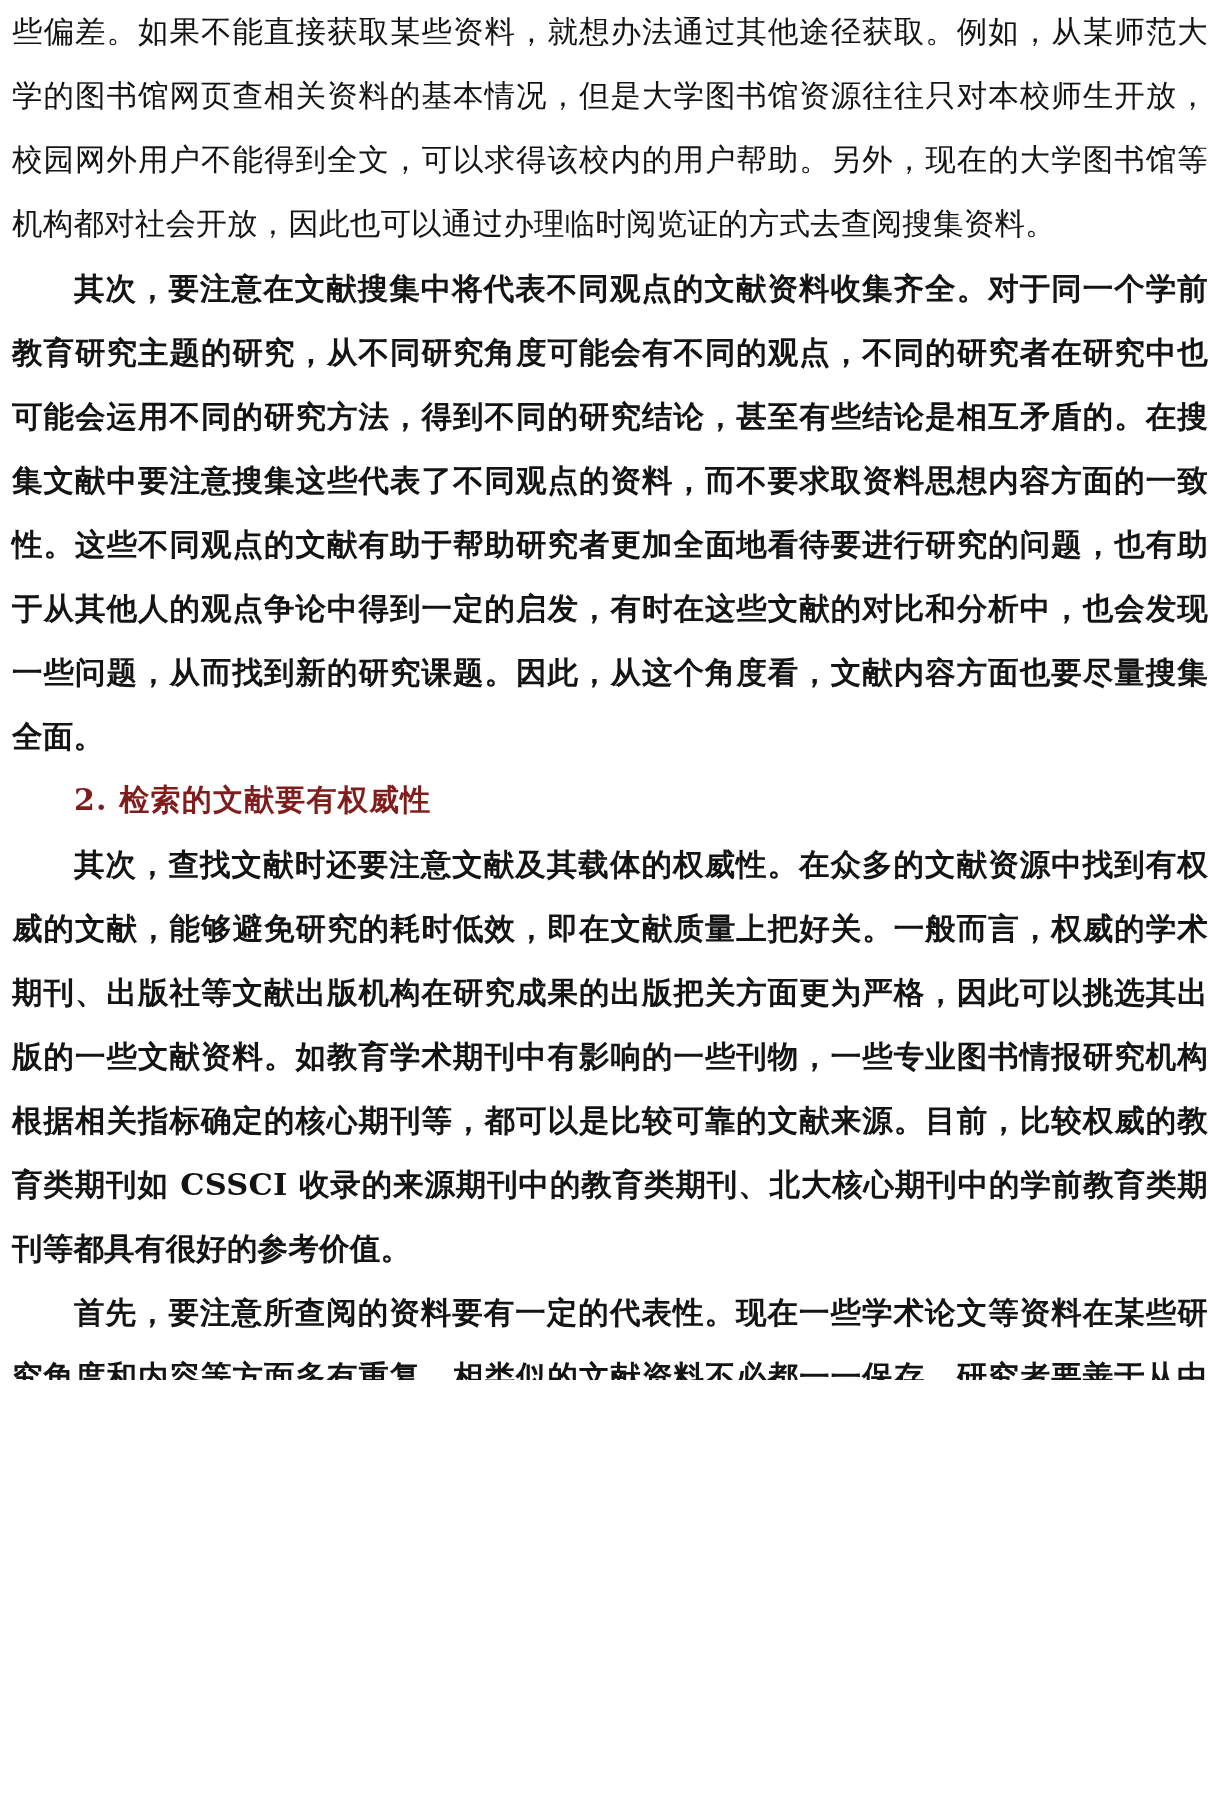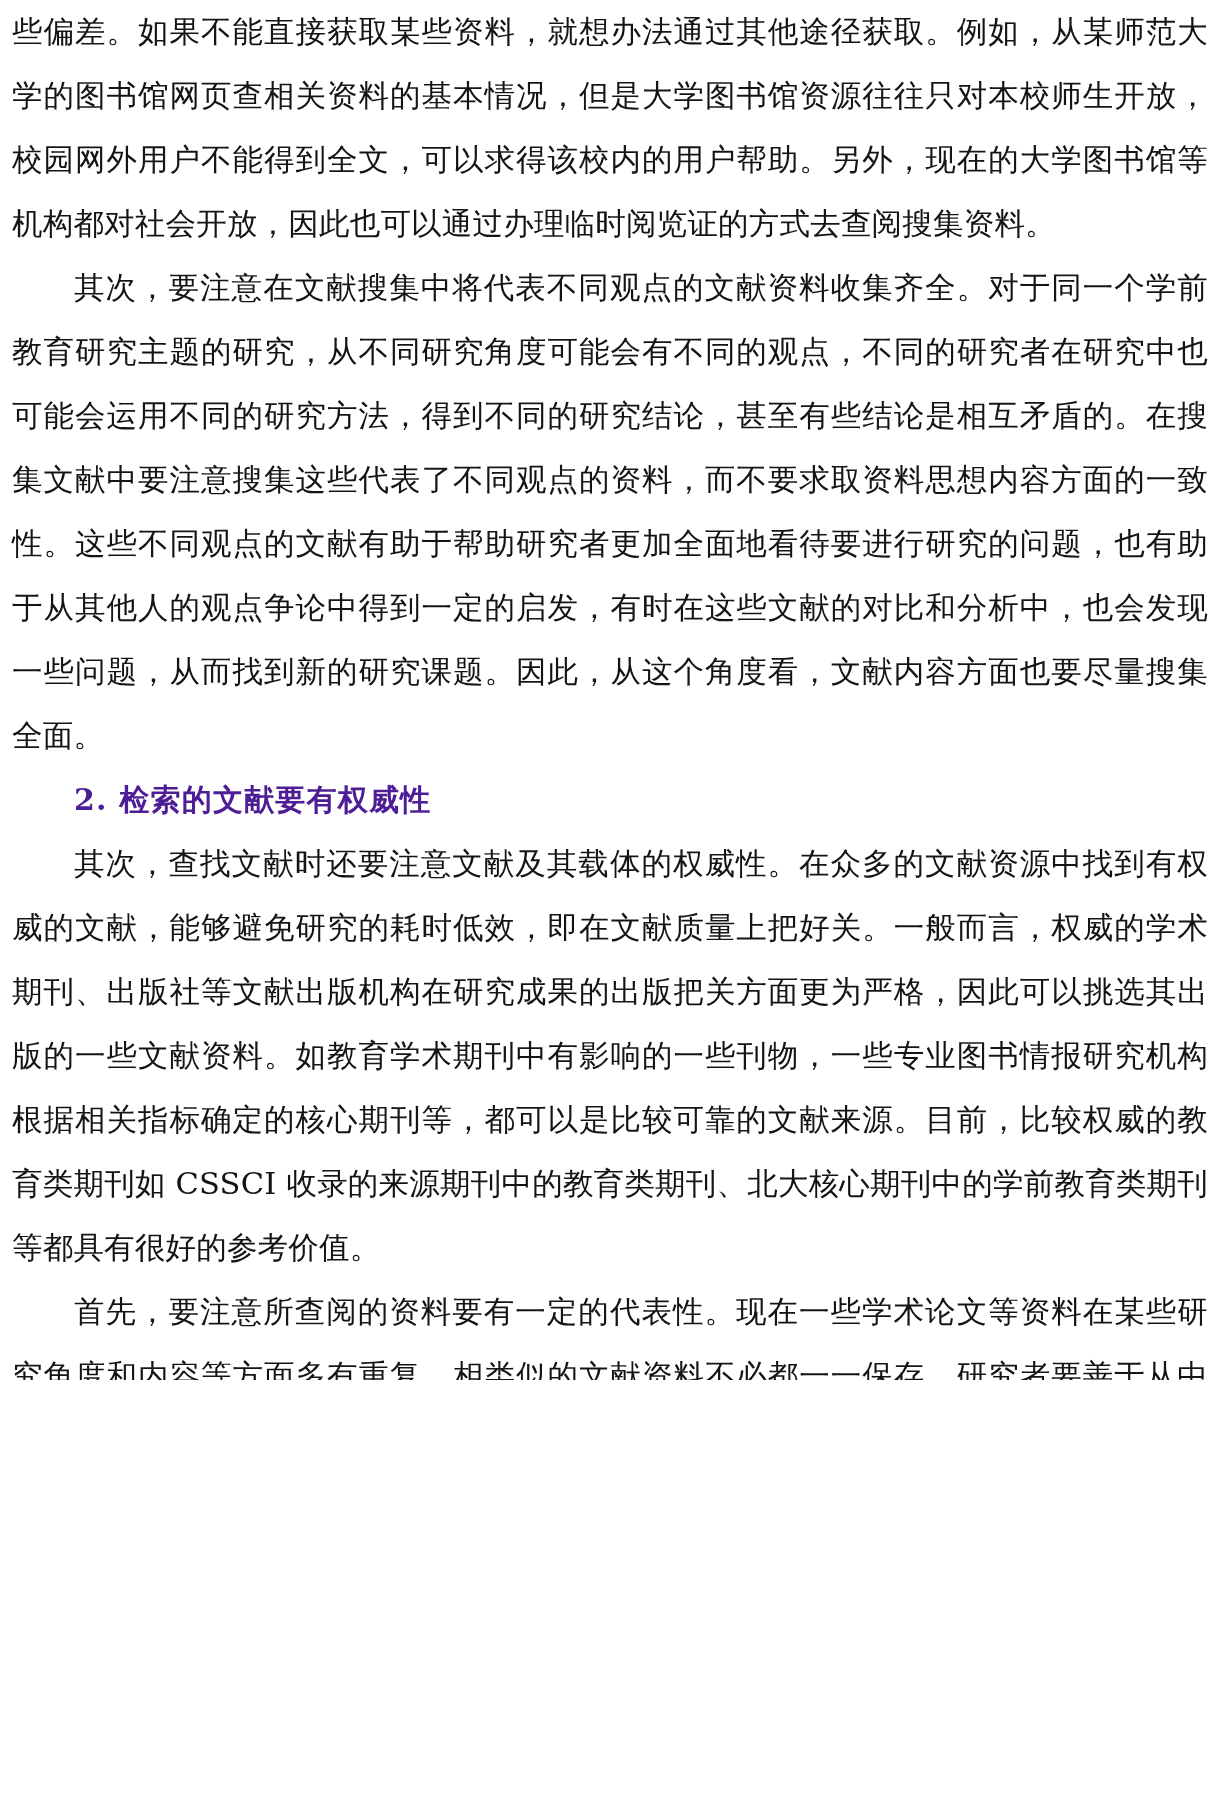--- a/index.html
+++ b/index.html
@@ -34,34 +34,35 @@
     text-align: justify;
     text-justify: inter-character;
     text-align-last: left;
     letter-spacing: 0.2px;
     font-weight: 400;
     color: #141414;
     font-family: "DejaVu Serif", "Liberation Serif", serif;
   }
   p.para.indent {
     text-indent: 62px;
+    font-weight: bold;
   }
   p.cont {
     text-indent: 0;
   }
 
   
   p.subhead {
     margin: 0;
     font-size: 30px;
     line-height: 64px;
     font-weight: 700;
     text-indent: 62px;
     letter-spacing: 1.2px;
-    color: #4c1d95;
+    color: #7f1d1d;
     font-family: "DejaVu Serif", "Liberation Serif", serif;
   }
 
   
   .banner {
     margin-top: 30px;
     position: relative;
     height: 76px;
   }
   .banner-row {

